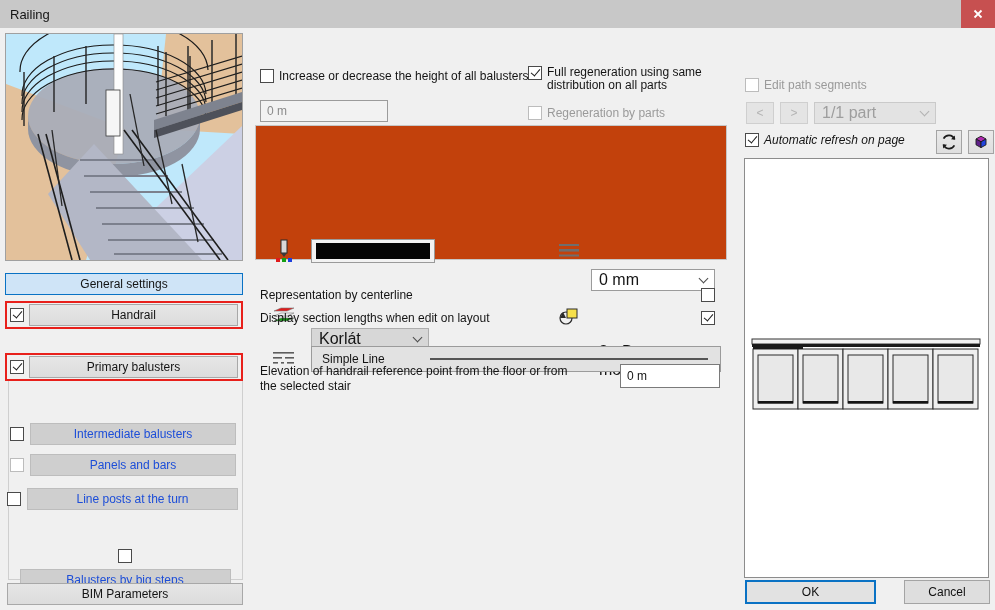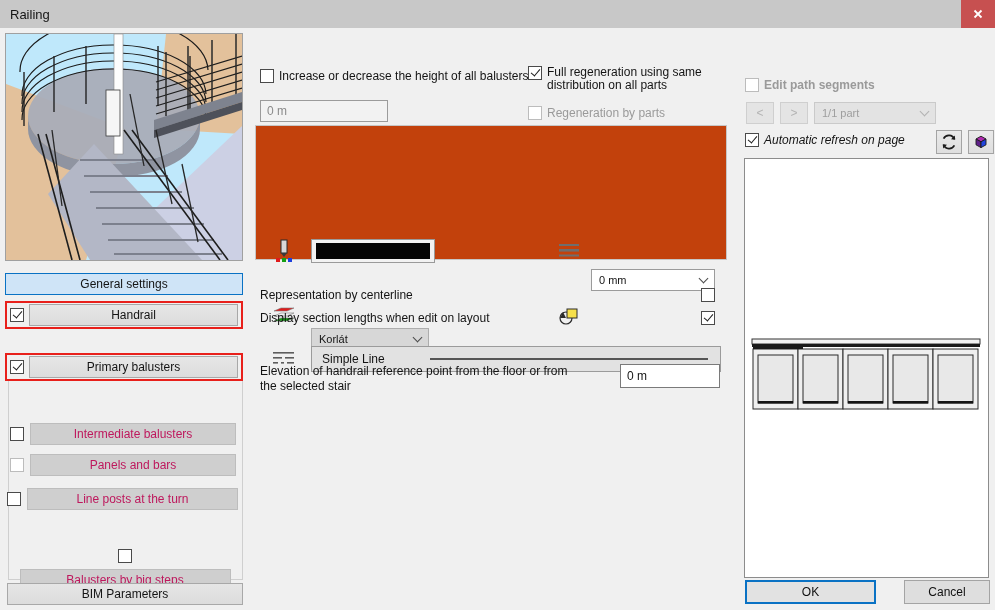--- a/index.html
+++ b/index.html
@@ -59,21 +59,21 @@
     background: linear-gradient(#e6e6e6,#dcdcdc);
     border: 1px solid #a8a8a8;
     font-family: "Liberation Sans", sans-serif;
     font-size: 12px;
     color: #141414;
     display: flex; align-items: center; justify-content: center;
     cursor: pointer;
     user-select: none;
   }
   .btn.disabled {
-    color: #be185d;
+    color: #1d4ed8;
     background: #cfcfcf;
     border-color: #bdbdbd;
     cursor: default;
   }
   .btn.focus {
     border: 1px solid #0a72c4;
     background: #cfe4f7;
   }
 
   .btn-general {
@@ -190,21 +190,21 @@
     width:124px; height:24px;
     border:1px solid #9a9a9a;
     background:#f2f2f2;
     display:flex; align-items:center; justify-content:center;
     cursor:pointer;
   }
   .color-swatch-inner { width: 114px; height: 16px; background: #040404; }
 
   select, .ddl {
     font-family: "Liberation Sans", sans-serif;
-    font-size: 11px;
+    font-size: 16px;
     color: #141414;
     height: 22px;
     border: 1px solid #9b9b9b;
     background: #f2f2f2;
     display: flex; align-items: center;
     padding: 0 20px 0 7px;
     position: relative;
     cursor: pointer;
   }
   .ddl.grey { background: #d7d7d7; border-color:#adadad; }
@@ -255,21 +255,21 @@
     display:flex; align-items:flex-start; justify-content:space-between;
   }
   .elev-label { width: 310px; line-height: 15px; }
   .f-elev { width: 100px; height: 24px; border:1px solid #7a7a7a; background:#fff; }
 
   
   .right-col {
     position: absolute; left: 740px; top: 30px;
     width: 250px; height: 578px;
   }
-  .c-editpath { left: 5px; top: 48px; font-weight: bold; }
+  .c-editpath { left: 5px; top: 48px; }
   .navbtn {
     width: 28px; height: 22px;
     border: 1px solid #cfcfcf;
     background: #e4e4e4;
     color: #b4b4b4;
     display:flex; align-items:center; justify-content:center;
     font-size: 12px;
     cursor: default;
   }
   .nav-row { position:absolute; left:6px; top:72px; display:flex; gap:6px; align-items:center; }

